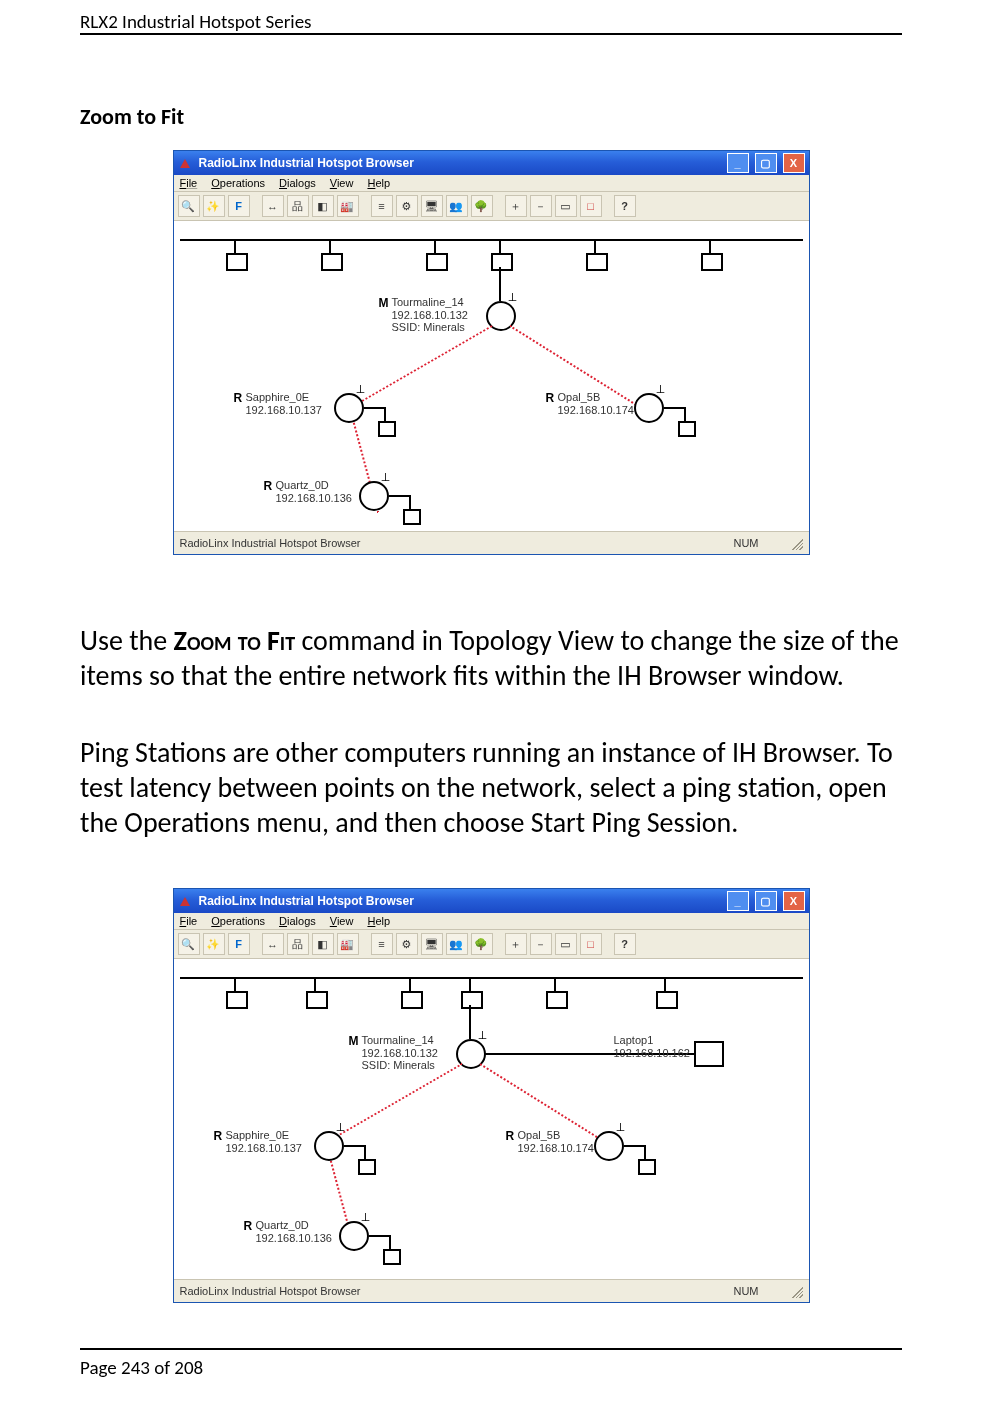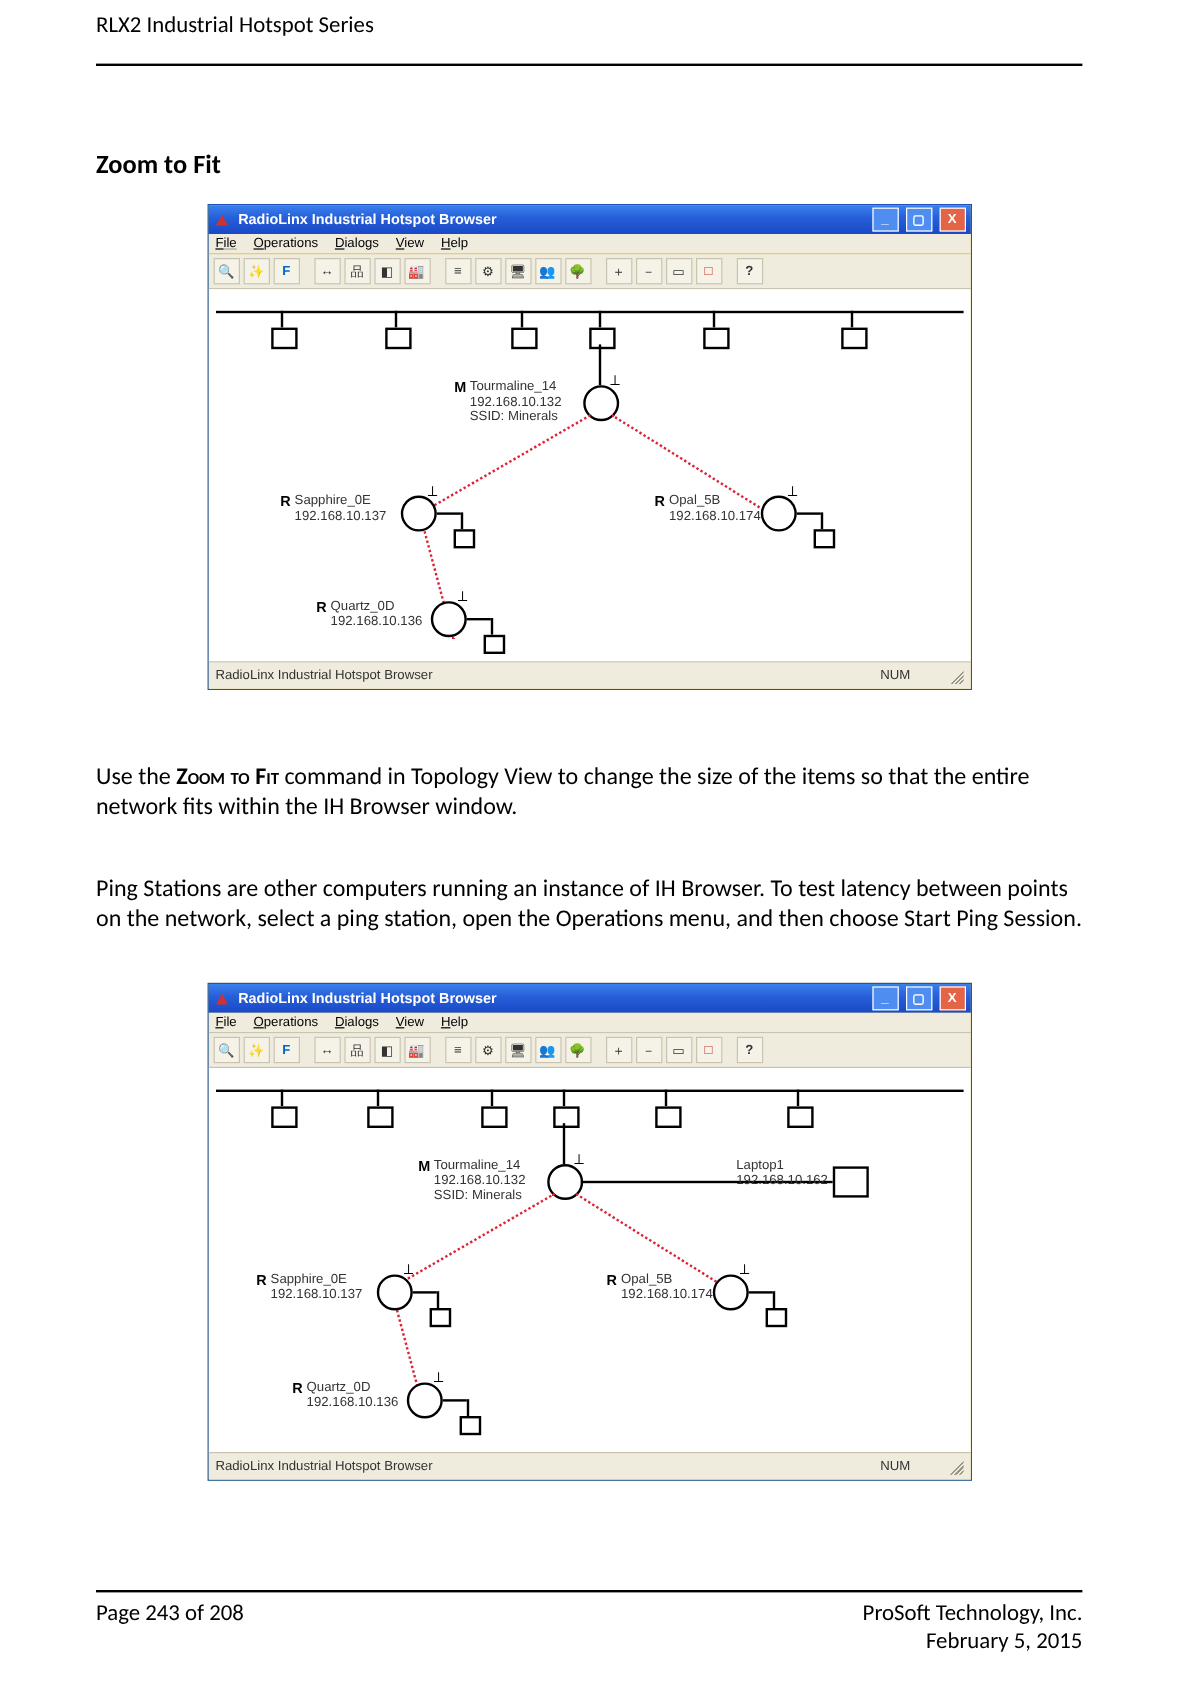--- a/index.html
+++ b/index.html
@@ -15,33 +15,33 @@
   }
   .page {
     padding: 10px 80px 0 80px;
     box-sizing: border-box;
     width: 100%;
     height: 100%;
     position: relative;
   }
   .running-header {
     font-size: 19px;
-    padding-bottom: 20px;
+    padding-bottom: 0;
     border-bottom: 2.5px solid #000;
   }
   .section-title {
     font-weight: bold;
     font-size: 22px;
     margin: 0;
   }
   .gap-xl { height: 68px; }
   .gap-lg { height: 40px; }
   .gap-md { height: 20px; }
   .gap-sm { height: 10px; }
-  .body-text { font-size: 20px; line-height: 1.25; }
+  .body-text { font-size: 28px; line-height: 1.25; }
   .smallcaps { font-variant: small-caps; font-weight: bold; }
   .screenshot-wrap { display:flex; justify-content:center; }
   .app-window {
     width: 635px;
     border: 1px solid #1b55b1;
     background: #fde047;
     font-family: Tahoma, Arial, sans-serif;
     font-size:11px;
   }
   .titlebar {
@@ -268,21 +268,21 @@
   </div>
 
   <div class="gap-lg"></div>
 
   <p class="body-text">
     <span>Use the </span><span class="smallcaps">Zoom to Fit</span><span> command in Topology View to change the size of the items so that the entire network fits within the IH Browser window.</span>
   </p>
 
   <div class="gap-sm"></div>
 
-  <p class="body-text" style="margin-top:14px;">Ping Stations are other computers running an instance of IH Browser. To test latency between points on the network, select a ping station, open the Operations menu, and then choose Start Ping Session.</p>
+  <p class="body-text" style="margin-top:4px;">Ping Stations are other computers running an instance of IH Browser. To test latency between points on the network, select a ping station, open the Operations menu, and then choose Start Ping Session.</p>
 
   <div class="gap-md"></div>
 
   <div class="screenshot-wrap">
     <div class="app-window">
       <div class="titlebar">
         <div class="tri-icon"></div>
         <span>RadioLinx Industrial Hotspot Browser</span>
         <div class="spacer"></div>
         <div class="win-btn win-min">_</div>
@@ -394,18 +394,14 @@
         <div class="status-right">
           <span>NUM</span>
           <div class="grip"></div>
         </div>
       </div>
     </div>
   </div>
 
   <div class="page-footer">
     <span>Page 243 of 208</span>
-    <div class="foot-right">
-      <span>ProSoft Technology, Inc.</span><br>
-      <span>February 5, 2015</span>
-    </div>
   </div>
 </div>
 
 </body></html>

